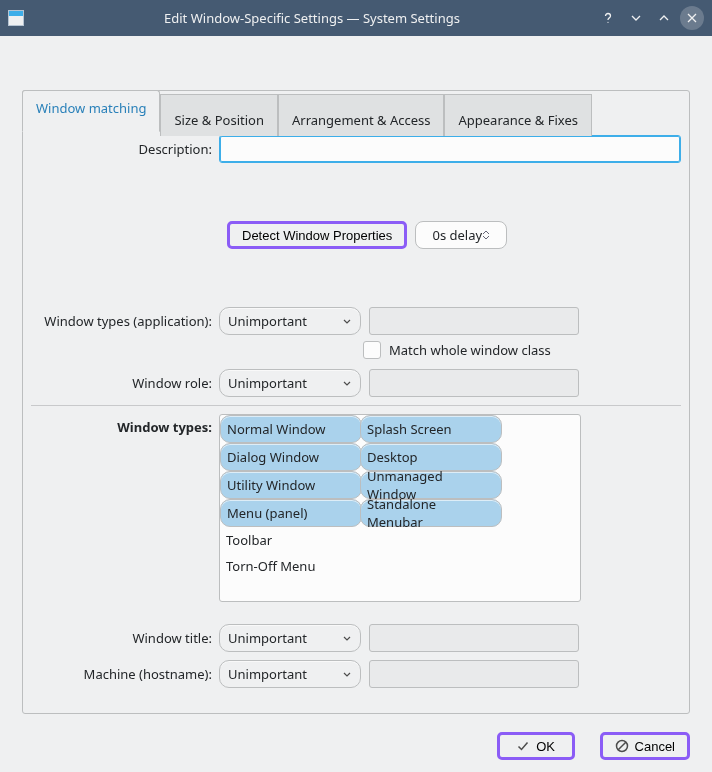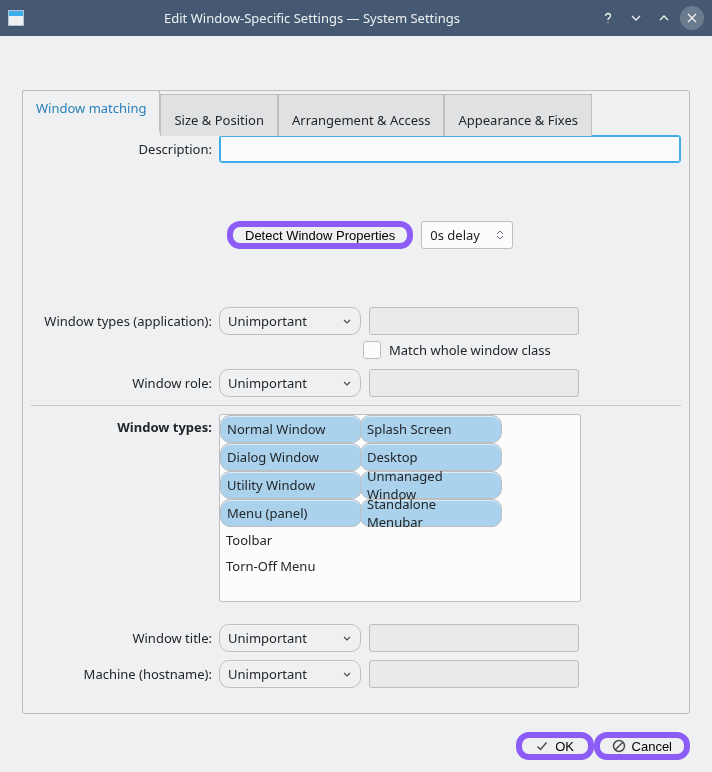--- a/index.html
+++ b/index.html
@@ -19,31 +19,31 @@
   .tab:not(.active) { top:4px; padding-top:16px; padding-bottom:7px;}
   .content { position:absolute; left:0; right:0; top:34px; bottom:0; padding:10px 8px;}
   .row { display:flex; align-items:center; margin-bottom:6px; }
   .lbl { width:188px; text-align:right; padding-right:7px; font-size:13px;}
   .txtinput { flex:1; height:28px; border:1px solid #bcbebf; border-radius:3px; background:#fcfcfc; padding:0 6px; font-size:13px;}
   .txtinput.focus { border-color:#3daee9; box-shadow:0 0 0 1px #3daee9 inset;}
   .txtinput.disabled { background:#e9eaeb;}
   .sel { width:142px; height:28px; border:1px solid #bcbebf; border-radius:10px; background:#eff0f1; padding:0 8px; font-size:13px; display:flex; align-items:center; justify-content:space-between; box-shadow:inset 0 1px 0 rgba(255,255,255,.6);gap:12px;}
   .sel .chev { width:10px;}
   .spc { width:8px;}
-  .btn { height:28px; border:6px solid #8b5cf6; border-radius:13px; background:#eff0f1; padding:0 12px; font-size:13px; display:inline-flex; align-items:center; gap:6px;}
-  .spin { width:92px; height:28px; border:1px solid #bcbebf; border-radius:3px; background:#fcfcfc; padding:0 8px; display:flex; align-items:center; justify-content:space-between; font-size:13px;}
+  .btn { height:28px; border:3px solid #8b5cf6; border-radius:5px; background:#eff0f1; padding:0 12px; font-size:13px; display:inline-flex; align-items:center; gap:6px;}
+  .spin { width:92px; height:28px; border:1px solid #bcbebf; border-radius:8px; background:#fcfcfc; padding:0 8px; display:flex; align-items:center; justify-content:center; font-size:13px;}
   .spin .arrows{ display:flex; flex-direction:column; line-height:6px; color:#667;}
   .checkbox { width:18px; height:18px; border:1px solid #bcbebf; border-radius:3px; background:#fcfcfc; margin-right:8px;}
   .sep { height:1px; background:#c8c9cb; margin:8px 0;}
   .listbox { width:362px; height:188px; border:1px solid #bcbebf; border-radius:3px; background:#fcfcfc; overflow:hidden;}
   .listbox .cols { display:flex;}
   .listbox .col { width:140px;}
   .listbox .item { padding:4px 6px; font-size:13px;}
   .listbox .item.sel { background:#aad2ec;}
-  .footer { position:absolute; left:0; right:0; bottom:0; height:52px; display:flex; align-items:center; justify-content:flex-end; padding:0 22px; gap:0;}
+  .footer { position:absolute; left:0; right:0; bottom:0; height:52px; display:flex; align-items:center; justify-content:flex-end; padding:0 22px; gap:25px;}
   .footer .btn { min-width:78px; justify-content:center;}
   svg.ico { width:14px; height:14px; stroke:#4d4d4d; stroke-width:1.5; fill:none;}
 </style>
 </head>
 <body>
 
 <div class="titlebar">
   <div class="app-icon"></div>
   <div class="title">Edit Window-Specific Settings — System Settings</div>
   <div class="tb-btn">

